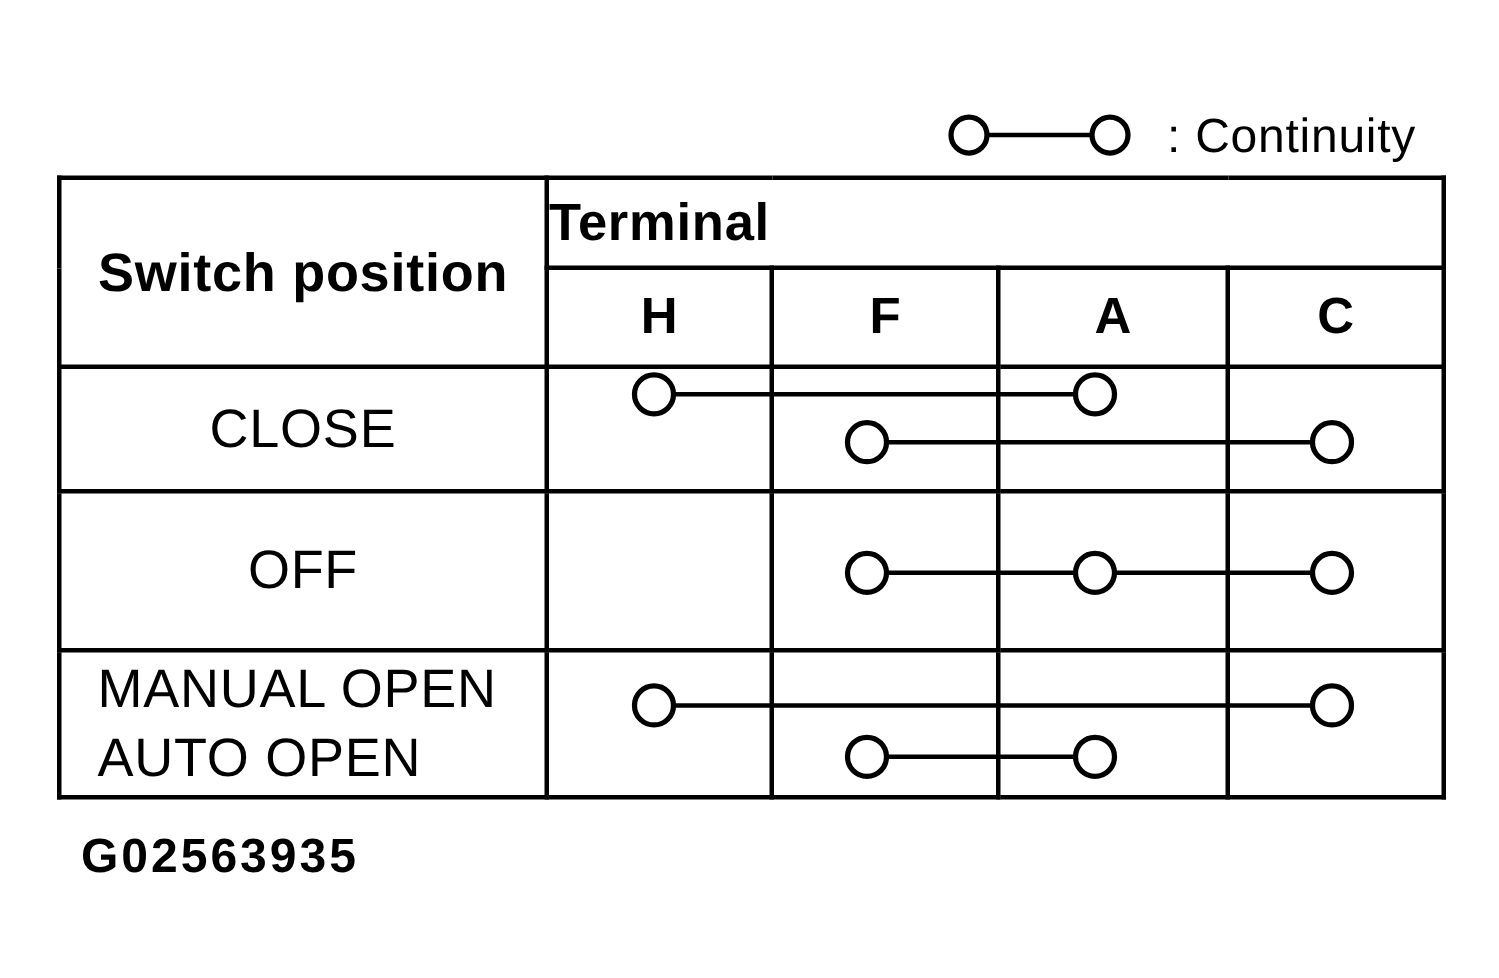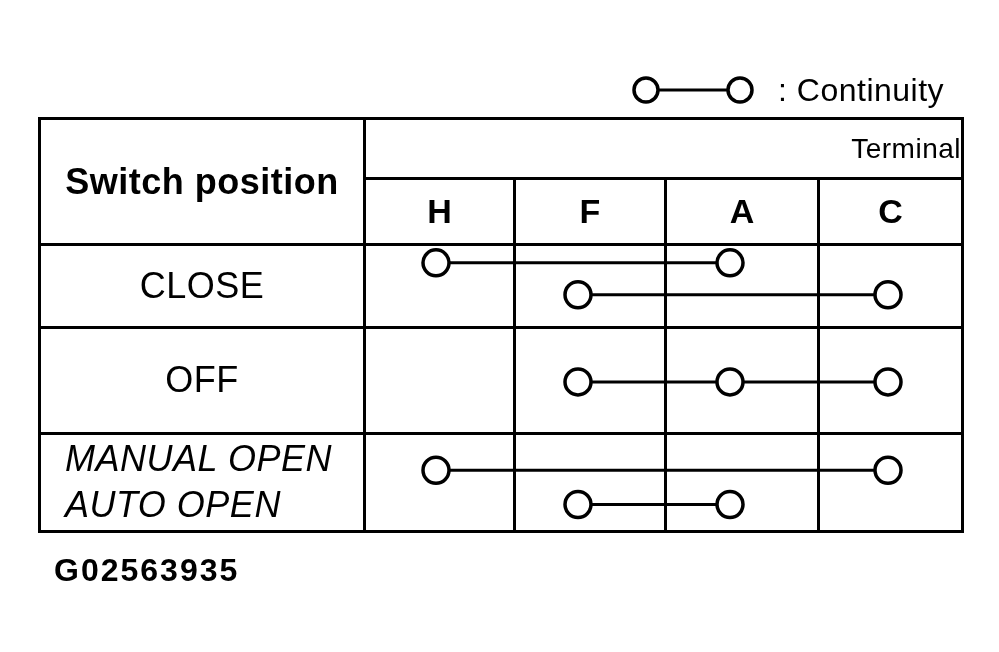--- a/index.html
+++ b/index.html
@@ -28,36 +28,36 @@
   table.cont {
     table-layout: fixed; border-collapse: collapse;
     width: 923px; height: 416px;
   }
   table.cont td { border: 3px solid #000; padding: 0; }
   td.corner {
     font-weight: 700; font-size: 36px; text-align: center;
     letter-spacing: 0.5px;
   }
   td.ghead {
-    font-weight: 400; font-size: 28px; text-align: right;
+    font-weight: 700; font-size: 35px; text-align: left;
     height: 55px; letter-spacing: 0.5px;
   }
   td.thead {
     font-weight: 700; font-size: 34px; text-align: center;
     height: 61px;
   }
   td.rlabel {
     font-size: 36px; font-weight: 400; letter-spacing: 0.5px;
     white-space: pre-line; line-height: 46px;
   }
   td.rlabel.center { text-align: center; }
   td.rlabel.left { text-align: left; padding-left: 24px; }
   tr.brow0 { height: 80px; }
   tr.brow1 { height: 102px; }
-  tr.brow2 { height: 95px; font-style: italic; }
+  tr.brow2 { height: 95px; }
 
   
   svg.conn {
     position: absolute; left: 325px; top: 116px;
     pointer-events: none;
   }
 
   
   .figure-id {
     position: absolute; left: 54px; top: 552px;

